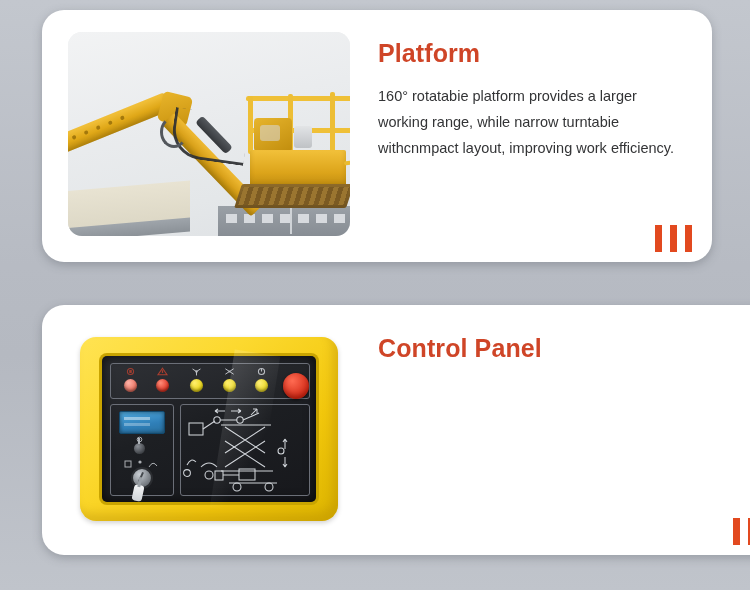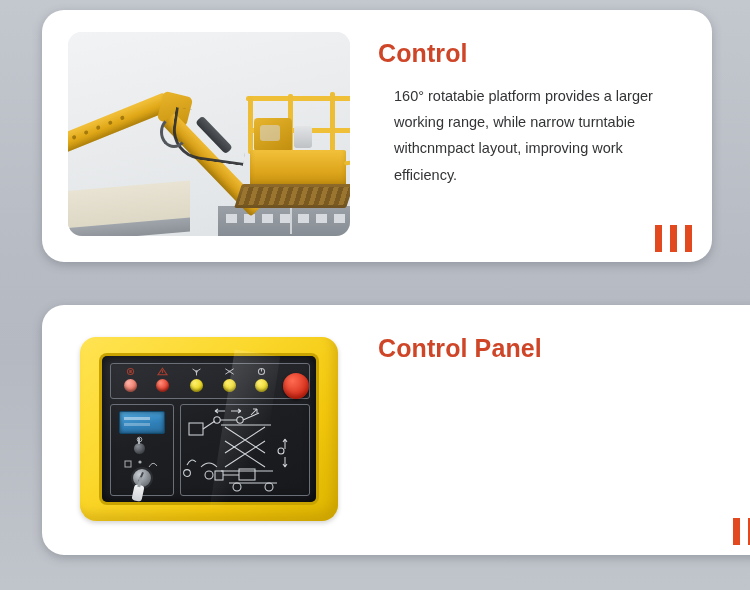--- a/index.html
+++ b/index.html
@@ -26,21 +26,21 @@
     background:linear-gradient(165deg,#eef0f1 0%,#e7eaeb 45%,#e2e5e6 100%);}
   #photo-control{left:26px;top:20px;width:282px;height:208px;background:#ffffff;}
 
   
   .textcol{position:absolute;left:336px;top:0;width:310px;}
   .card-title{
     margin:0;font-size:25px;font-weight:bold;letter-spacing:.1px;
     color:#cf4527;line-height:1.1;
   }
   .card-body{
-    margin:16px;font-size:14.5px;line-height:1.82;color:#333436;
+    margin:0;font-size:14.5px;line-height:1.82;color:#333436;
   }
   #card-platform .textcol{top:30px;}
   #card-platform .card-body{margin-top:15px;}
   #card-control .textcol{top:30px;}
   #card-control .card-body{margin-top:15px;}
 
   
   .bars{position:absolute;display:flex;gap:8px;}
   #bars-platform{right:20px;bottom:10px;}
   #bars-control{right:20px;bottom:10px;}
@@ -197,21 +197,21 @@
       <div class="post p3"></div>
 
       <div class="turret"></div>
       <div class="ctrlbox"></div>
       <div class="basket"></div>
       <div class="basket-floor"></div>
       <div class="arm-out"></div>
     </div>
 
     <div class="textcol">
-      <h2 class="card-title">Control</h2>
+      <h2 class="card-title">Platform</h2>
       <p class="card-body">160° rotatabie platform provides a larger working range, while narrow turntabie withcnmpact layout, improving work efficiency.</p>
     </div>
 
     <div class="bars" id="bars-platform">
       <i></i>
       <i></i>
       <i></i>
     </div>
   </div>
 

